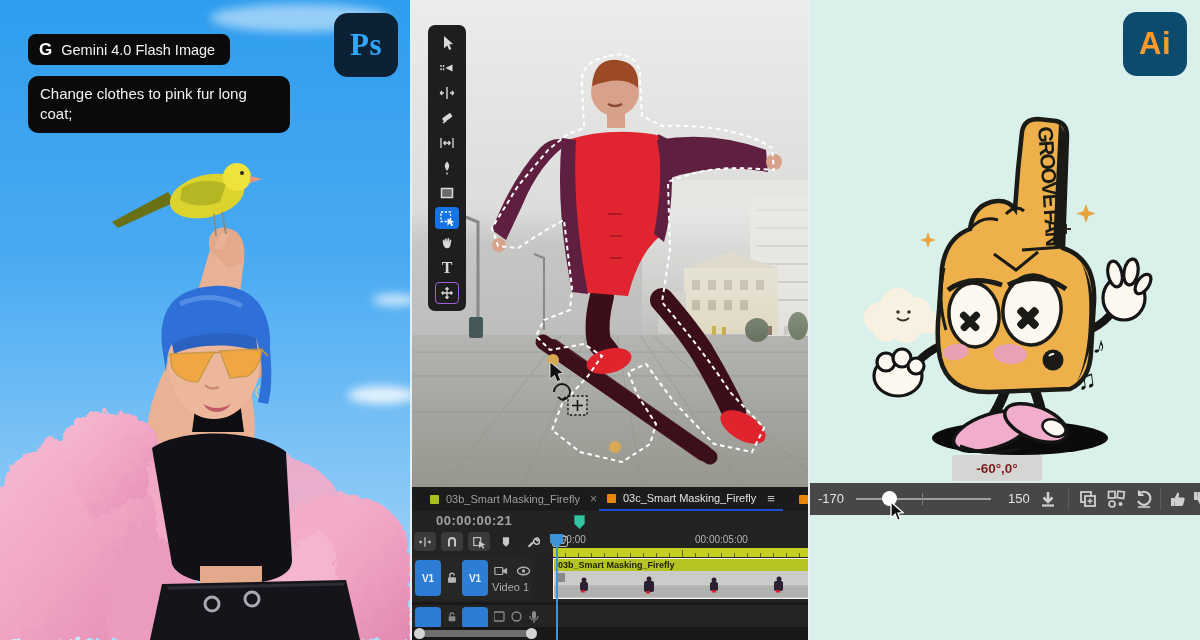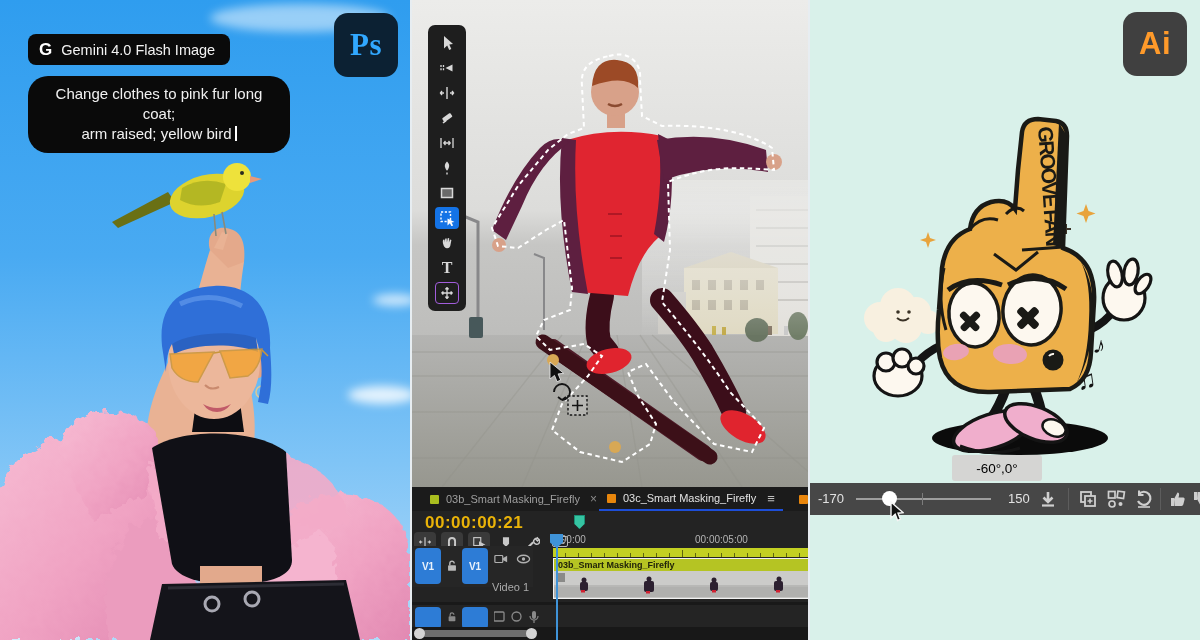--- a/index.html
+++ b/index.html
@@ -9,54 +9,54 @@
   .panel { position:relative; height:640px; overflow:hidden; }
   .panel.left { width:410px; background:linear-gradient(180deg,#2f9def 0%,#49aaf2 40%,#7fc4f6 72%,#b0daf9 100%); }
   .panel.middle { width:400px; background:#c9c9c7; border-left:2px solid #e7edf1; border-right:2px solid #e7edf1; }
   .panel.right { width:390px; background:#d9f1ea; }
   svg { display:block; }
 
   
   .badge { position:absolute; width:64px; height:64px; border-radius:14px; display:flex; align-items:center; justify-content:center; font-weight:bold; font-size:31px; letter-spacing:0.5px; }
   .badge.ps { right:12px; top:13px; background:#0c2133; color:#31a8ff;font-family:Liberation Serif, serif; }
   .badge.pr { right:28px; top:11px; background:#221065; color:#9d98ea; }
-  .badge.ai { right:13px; top:12px; background:#404040; color:#ff9a2a; }
+  .badge.ai { right:13px; top:12px; background:#0c4a6e; color:#ff9a2a; }
 
   
   .chip { position:absolute; left:28px; top:34px; background:#0a0a0a; border-radius:8px; height:31px; display:flex; align-items:center; gap:9px; padding:0 15px 0 11px; color:#f2f2f2; font-size:14.5px; }
   .chip .glogo { font-weight:bold; font-size:17px; color:#ffffff; }
-  .promptbox { position:absolute; left:28px; top:76px; width:262px; background:#0a0a0a; border-radius:20px; padding:8px 12px 9px 12px; color:#f1f1f1; font-size:15px; line-height:1.33;text-align:center; }
+  .promptbox { position:absolute; left:28px; top:76px; width:262px; background:#0a0a0a; border-radius:10px; padding:8px 12px 9px 12px; color:#f1f1f1; font-size:15px; line-height:1.33; }
   .caret { display:inline-block; width:2px; height:15px; background:#fff; vertical-align:-2px; margin-left:3px; }
 
   
   .pr-tools { position:absolute; left:16px; top:25px; width:38px; height:286px; background:#1e1e1e; border-radius:7px; display:flex; flex-direction:column; align-items:center; justify-content:space-evenly; padding:4px 0; }
   .tool { width:24px; height:22px; display:flex; align-items:center; justify-content:center; border-radius:4px; color:#d8d8d8; }
   .tool.active { background:#1473e6; }
   .tool.purple { border:1.5px solid #a25ddc; }
   .tool svg { width:16px; height:16px; }
   .tool .tglyph { font-family:"Liberation Serif", serif; font-size:16px; font-weight:bold; color:#d8d8d8; line-height:1; }
 
   
   .timeline { position:absolute; left:0; top:487px; width:400px; height:153px; background:#232323; font-size:11px; color:#9f9f9f; }
   .tl-tabs { position:absolute; left:0; top:0; width:400px; height:24px; background:#1b1b1b; display:flex; align-items:center; }
   .tl-tab { display:flex; align-items:center; gap:7px; padding:0 8px; height:24px; white-space:nowrap; }
   .tl-tab .sq { width:9px; height:9px; border-radius:1px; }
   .tl-tab.active { color:#e3e3e3; border-bottom:2px solid #1d4ed8; }
   .tl-close { color:#8a8a8a; font-size:12px; padding:0 2px; }
   .tl-menu { color:#bdbdbd; font-size:13px; margin-left:4px; }
-  .tl-tc { position:absolute; left:13px; top:26px; color:#eab308; font-size:17px; font-weight:bold; letter-spacing:0.5px; }
+  .tl-tc { position:absolute; left:24px; top:26px; color:#a3a3a3; font-size:13px; font-weight:bold; letter-spacing:0.5px; }
   .tl-btnrow { position:absolute; left:2px; top:45px; display:flex; align-items:center; gap:5px; }
   .tl-btn { width:22px; height:19px; background:#3a3a3a; border-radius:4px; display:flex; align-items:center; justify-content:center; }
   .tl-btn.flat { background:transparent; }
   .tl-btn svg { width:14px; height:14px; }
   .ccbox { border:1.2px solid #b8b8b8; border-radius:2px; font-size:7px; font-weight:bold; color:#b8b8b8; padding:1px 2px; line-height:1; }
   .ruler-label { position:absolute; top:47px; font-size:10px; color:#b4b4b4; }
   .workbar { position:absolute; left:141px; top:61px; width:259px; height:9px; background:#c3d022; }
   .workbar .tick { position:absolute; bottom:0; width:1px; height:4px; background:#5e660e; }
-  .trackhead-strip { position:absolute; left:0; top:59px; width:121px; height:41px; background:#262626; }
+  .trackhead-strip { position:absolute; left:0; top:71px; width:121px; height:41px; background:#262626; }
   .vbtn { position:absolute; width:26px; height:36px; background:#2d7cd6; border-radius:4px; color:#eaf2fb; font-size:10px; font-weight:bold; display:flex; align-items:center; justify-content:center; }
   .trackname { position:absolute; left:80px; top:94px; color:#ababab; font-size:11px; }
   .clip { position:absolute; left:141px; top:71px; width:259px; height:41px; border:1.5px solid #f2f2f2; background:#c6c6c4; }
   .clip-label { height:12px; background:#b5c423; color:#20230a; font-size:9px; font-weight:bold; line-height:12px; padding-left:4px; overflow:hidden; white-space:nowrap; }
   .audio-strip { position:absolute; left:0; top:115px; width:400px; height:25px; background:#242424; border-top:3px solid #191919; }
   .abtn { position:absolute; width:26px; height:22px; background:#2d7cd6; border-radius:4px; top:2px; }
   .tl-scroll { position:absolute; left:0; top:140px; width:400px; height:13px; background:#181818; }
   .tl-scroll .bar { position:absolute; left:10px; top:3px; width:110px; height:7px; background:#6e6e6e; border-radius:4px; }
   .tl-scroll .hdl { position:absolute; top:1px; width:11px; height:11px; border-radius:50%; background:#d4d4d4; }
   .playhead-line { position:absolute; left:144px; top:50px; width:2px; height:103px; background:#3f93d8; }
@@ -65,21 +65,21 @@
 
   
   .gen-bar { position:absolute; left:0; top:483px; width:390px; height:32px; background:#474747; color:#e2e2e2; font-size:13px; }
   .gen-bar .minlab { position:absolute; left:8px; top:8px; }
   .gen-bar .maxlab { position:absolute; left:198px; top:8px; }
   .gb-track { position:absolute; left:46px; top:15px; width:135px; height:2px; background:#9e9e9e; }
   .gb-tick { position:absolute; left:112px; top:10px; width:1px; height:12px; background:#7c7c7c; }
   .gb-knob { position:absolute; left:72px; top:8px; width:15px; height:15px; border-radius:50%; background:#ffffff; }
   .gb-icon { position:absolute; top:6px; width:20px; height:20px; }
   .gb-sep { position:absolute; top:5px; width:1px; height:22px; background:#5d5d5d; }
-  .tooltip { position:absolute; left:142px; top:455px; width:90px; height:26px; background:#d5d5d3; border-radius:3px; color:#000000; font-size:13.5px; display:flex; align-items:center; justify-content:center; }
+  .tooltip { position:absolute; left:142px; top:455px; width:90px; height:26px; background:#d5d5d3; border-radius:3px; color:#7f1d1d; font-size:13.5px; display:flex; align-items:center; justify-content:center;font-weight:bold; }
 </style>
 </head>
 <body>
 
 <div class="stage">
 
   <section class="panel left">
     <svg width="410" height="640" viewBox="0 0 410 640">
       <defs>
         <filter id="fur">
@@ -155,21 +155,20 @@
         <path d="M220,351 L262,349 Q260,368 248,376 L230,378 Z" fill="#f2a435" opacity="0.85" stroke="#c8963c" stroke-width="1.5"></path>
         <path d="M214,353 L220,352 M262,350 L268,356" stroke="#c8963c" stroke-width="1.6" fill="none"></path>
       </g>
     </svg>
     <div class="chip">
       <span class="glogo">G</span>
       <span>Gemini 4.0 Flash Image</span>
     </div>
     <div class="promptbox">
       <div>Change clothes to pink fur long coat;</div>
-      <div><span>arm raised; yellow bird</span><span class="caret"></span></div>
     </div>
     <div class="badge ps">Ps</div>
   </section>
 
   <section class="panel middle">
     <svg width="400" height="487" viewBox="0 0 400 487">
       <defs>
         <linearGradient id="fog" x1="0" y1="0" x2="0" y2="1">
           <stop offset="0" stop-color="#ececea"></stop>
             <stop offset="0.62" stop-color="#dcdcda"></stop>

